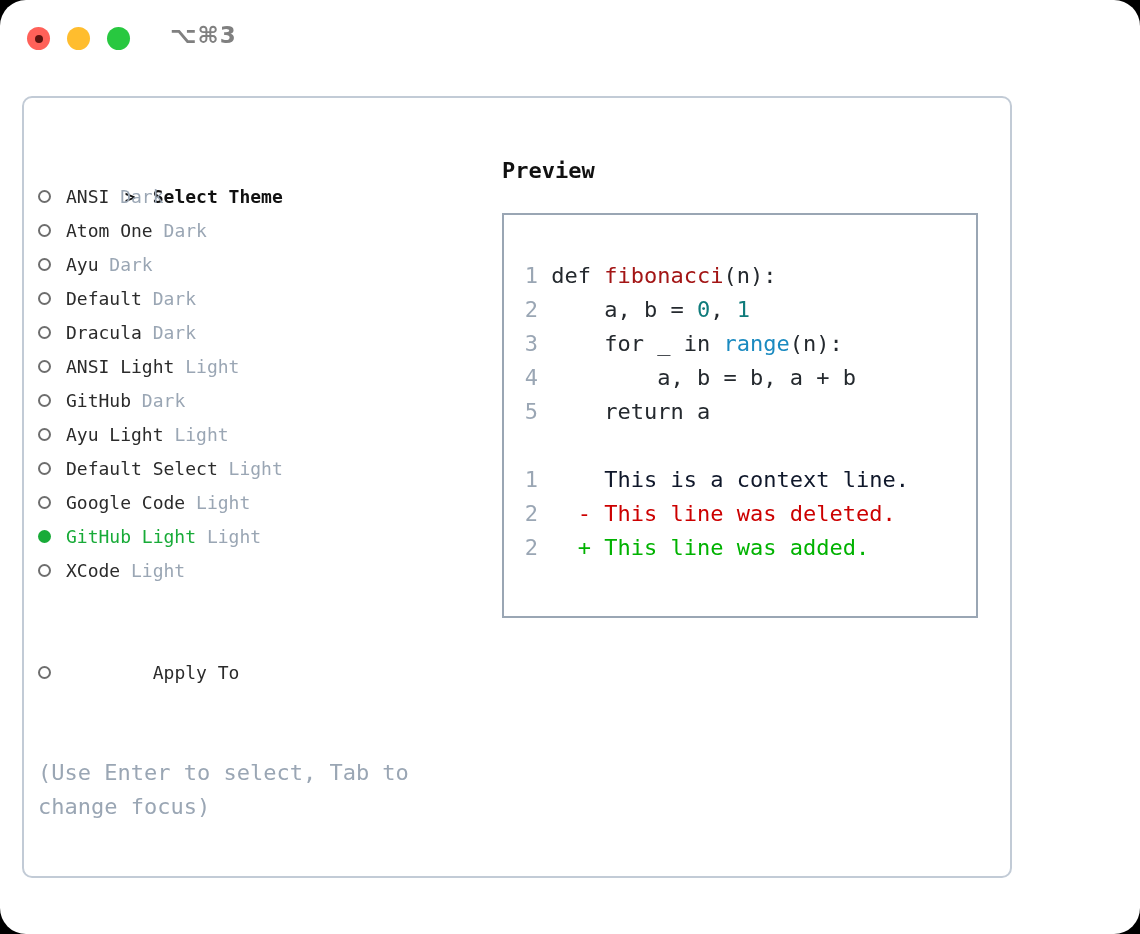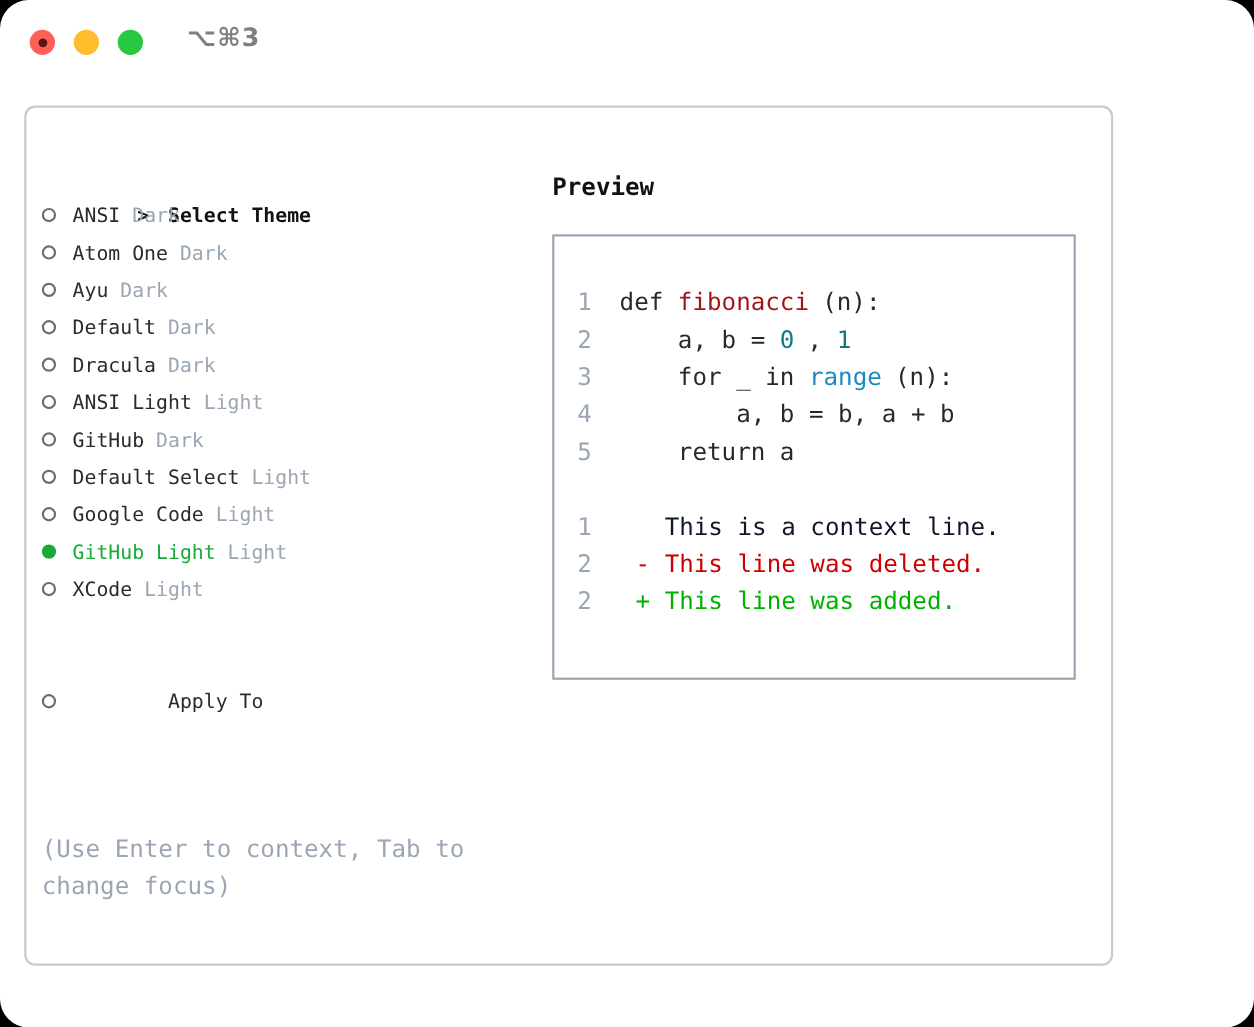--- a/index.html
+++ b/index.html
@@ -162,21 +162,21 @@
     font-size: 22px;
     line-height: 34px;
     white-space: pre;
   }
   .code .ln {
     display: inline-block;
     width: 14px;
     text-align: right;
     color: #9aa6b4;
   }
-  .code .txt { color: #24292e; margin-left: 12px; }
+  .code .txt { color: #24292e; }
   .c-fn   { color: #a31515; }
   .c-num  { color: #0f7b7b; }
   .c-call { color: #1a8ac0; }
   .d-ctx  { color: #0f172a; }
   .d-del  { color: #cc0000; }
   .d-add  { color: #00b200; }
   .blank-line { height: 34px; }
 </style>
 </head>
 <body>
@@ -197,37 +197,38 @@
         <span class="marker">&gt;</span><span>Select Theme</span>
       </div>
       <div id="theme-list">
           <div class="row"><span class="marker"><span class="bullet bullet-off"></span></span><span>ANSI</span><span class="tag"> Dark</span></div>
           <div class="row"><span class="marker"><span class="bullet bullet-off"></span></span><span>Atom One</span><span class="tag"> Dark</span></div>
           <div class="row"><span class="marker"><span class="bullet bullet-off"></span></span><span>Ayu</span><span class="tag"> Dark</span></div>
           <div class="row"><span class="marker"><span class="bullet bullet-off"></span></span><span>Default</span><span class="tag"> Dark</span></div>
           <div class="row"><span class="marker"><span class="bullet bullet-off"></span></span><span>Dracula</span><span class="tag"> Dark</span></div>
           <div class="row"><span class="marker"><span class="bullet bullet-off"></span></span><span>ANSI Light</span><span class="tag"> Light</span></div>
           <div class="row"><span class="marker"><span class="bullet bullet-off"></span></span><span>GitHub</span><span class="tag"> Dark</span></div>
+          <div class="row"><span class="marker"><span class="bullet bullet-off"></span></span><span>Ayu Light</span><span class="tag"> Light</span></div>
           <div class="row"><span class="marker"><span class="bullet bullet-off"></span></span><span>Default Select</span><span class="tag"> Light</span></div>
           <div class="row"><span class="marker"><span class="bullet bullet-off"></span></span><span>Google Code</span><span class="tag"> Light</span></div>
           <div class="row"><span class="marker"><span class="bullet bullet-on"></span></span><span class="label-sel">GitHub Light</span><span class="tag"> Light</span></div>
           <div class="row"><span class="marker"><span class="bullet bullet-off"></span></span><span>XCode</span><span class="tag"> Light</span></div>
         </div>
 
       <div class="spacer-sm"></div>
 
       <div class="row">
         <span class="marker"> </span><span>Apply To</span>
       </div>
       <div id="apply-list">
           <div class="row"><span class="marker"><span class="bullet bullet-off"></span></span></div>
         </div>
     </div>
 
-    <div class="hint">(Use Enter to context, Tab to change focus)</div>
+    <div class="hint">(Use Enter to select, Tab to change focus)</div>
 
     <div class="right-col">
       <div class="preview-title">Preview</div>
       <div class="preview-box">
         <div class="code" id="code-block"><div><span class="ln">1</span> <span class="txt">def </span><span class="c-fn">fibonacci</span><span class="txt">(n):</span></div><div><span class="ln">2</span> <span class="txt">    a, b = </span><span class="c-num">0</span><span class="txt">, </span><span class="c-num">1</span></div><div><span class="ln">3</span> <span class="txt">    for _ in </span><span class="c-call">range</span><span class="txt">(n):</span></div><div><span class="ln">4</span> <span class="txt">        a, b = b, a + b</span></div><div><span class="ln">5</span> <span class="txt">    return a</span></div><div class="blank-line"></div><div><span class="ln">1</span><span class="d-ctx">     </span><span class="d-ctx">This is a context line.</span></div><div><span class="ln">2</span><span class="d-del">   - </span><span class="d-del">This line was deleted.</span></div><div><span class="ln">2</span><span class="d-add">   + </span><span class="d-add">This line was added.</span></div></div>
       </div>
     </div>
 
   </div>
 </div>

